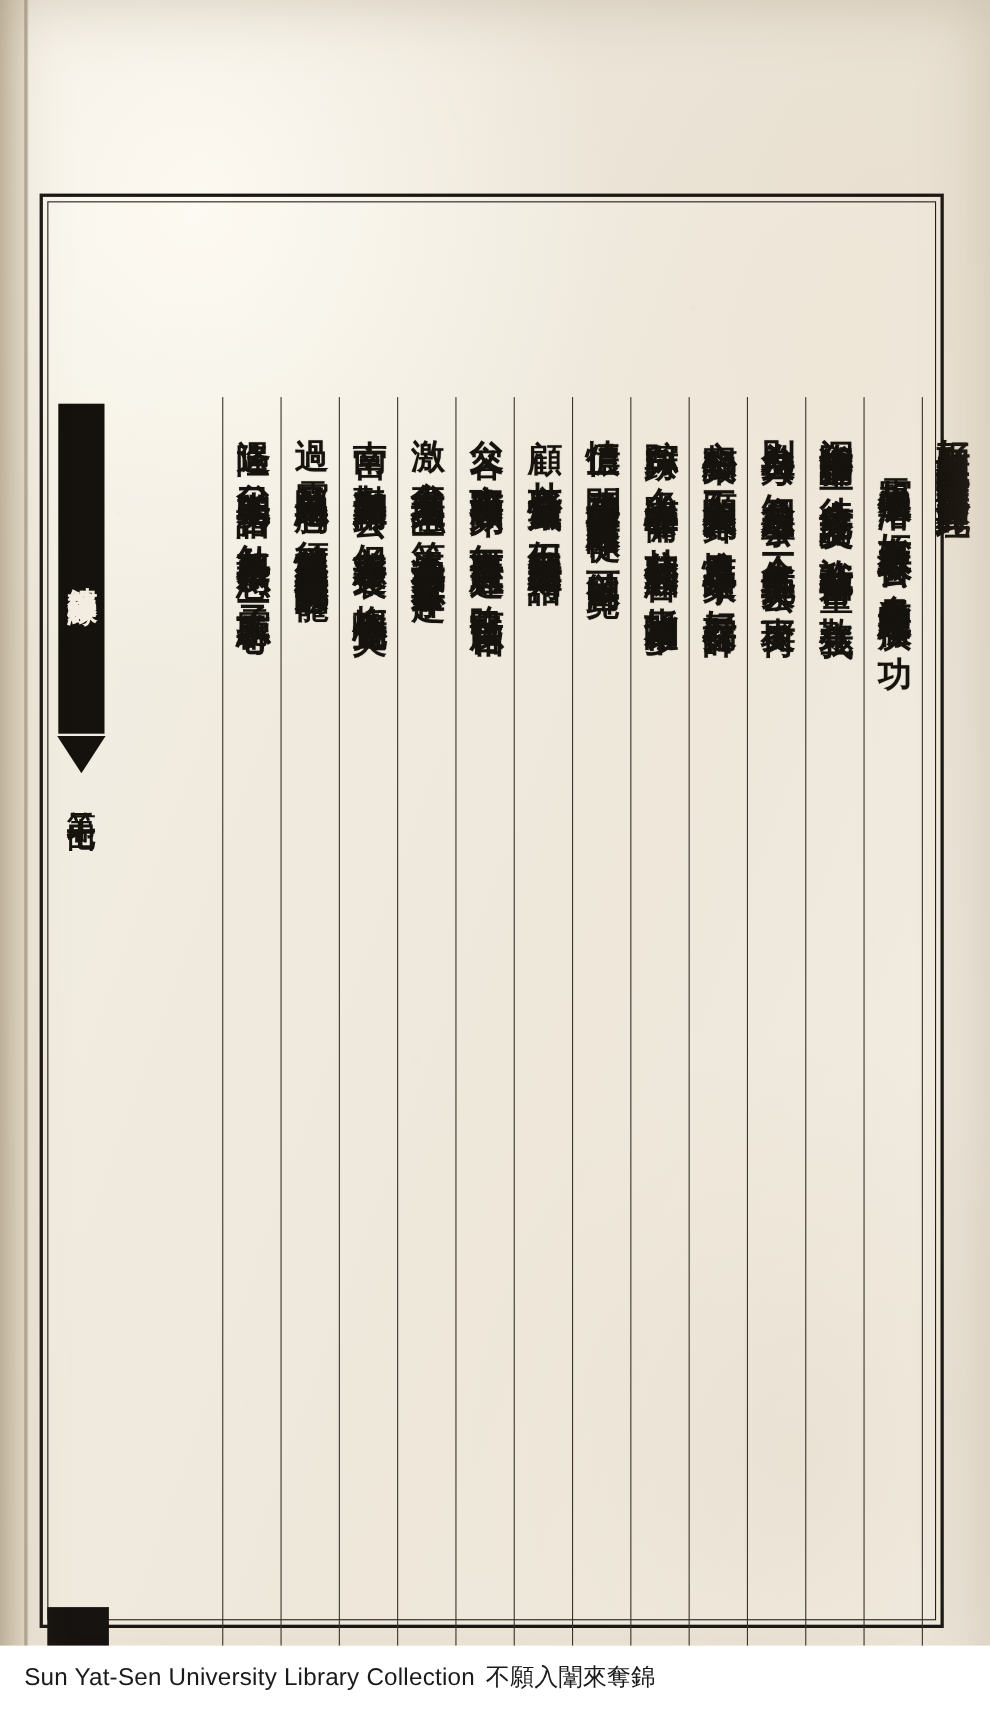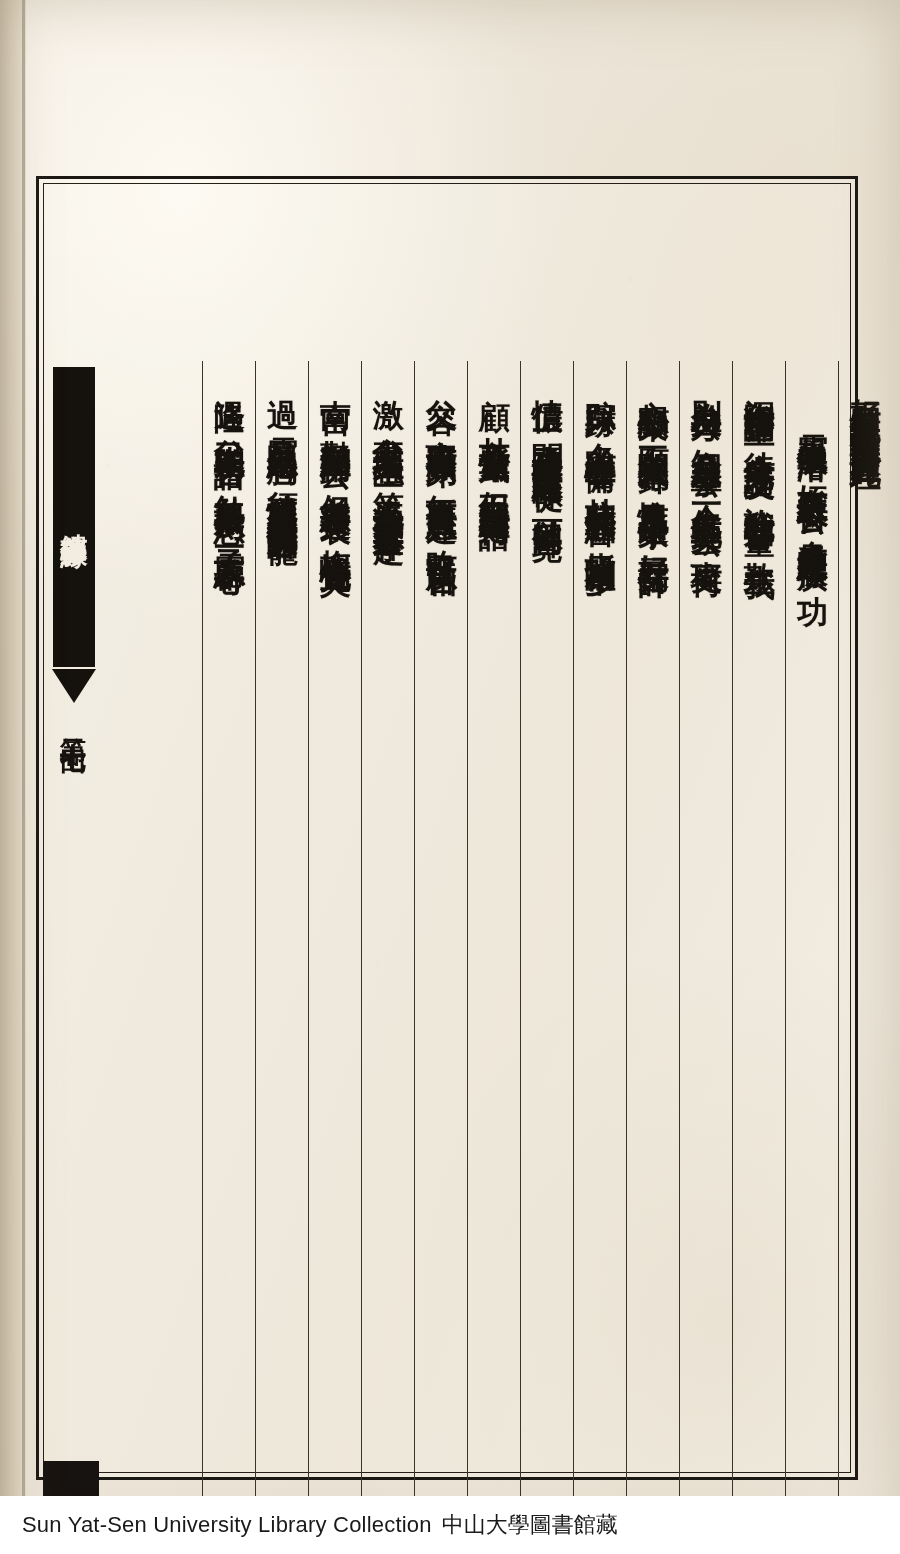--- a/index.html
+++ b/index.html
@@ -268,15 +268,15 @@
       <div class="col">
           <div class="col-text">遇隆　父已先期明告語　勉其移孝以為忠　子霞一聽心奇</div>
         </div>
     </div>
   </div>
 
   <div class="edge-shade"></div>
 
   <div id="caption">
     <span class="caption-en">Sun Yat-Sen University Library Collection</span>
-    <span class="caption-zh">中山大學圖書館藏</span>
+    <span class="caption-zh">不願入闈來奪錦</span>
   </div>
 </div>
 
 </body></html>

